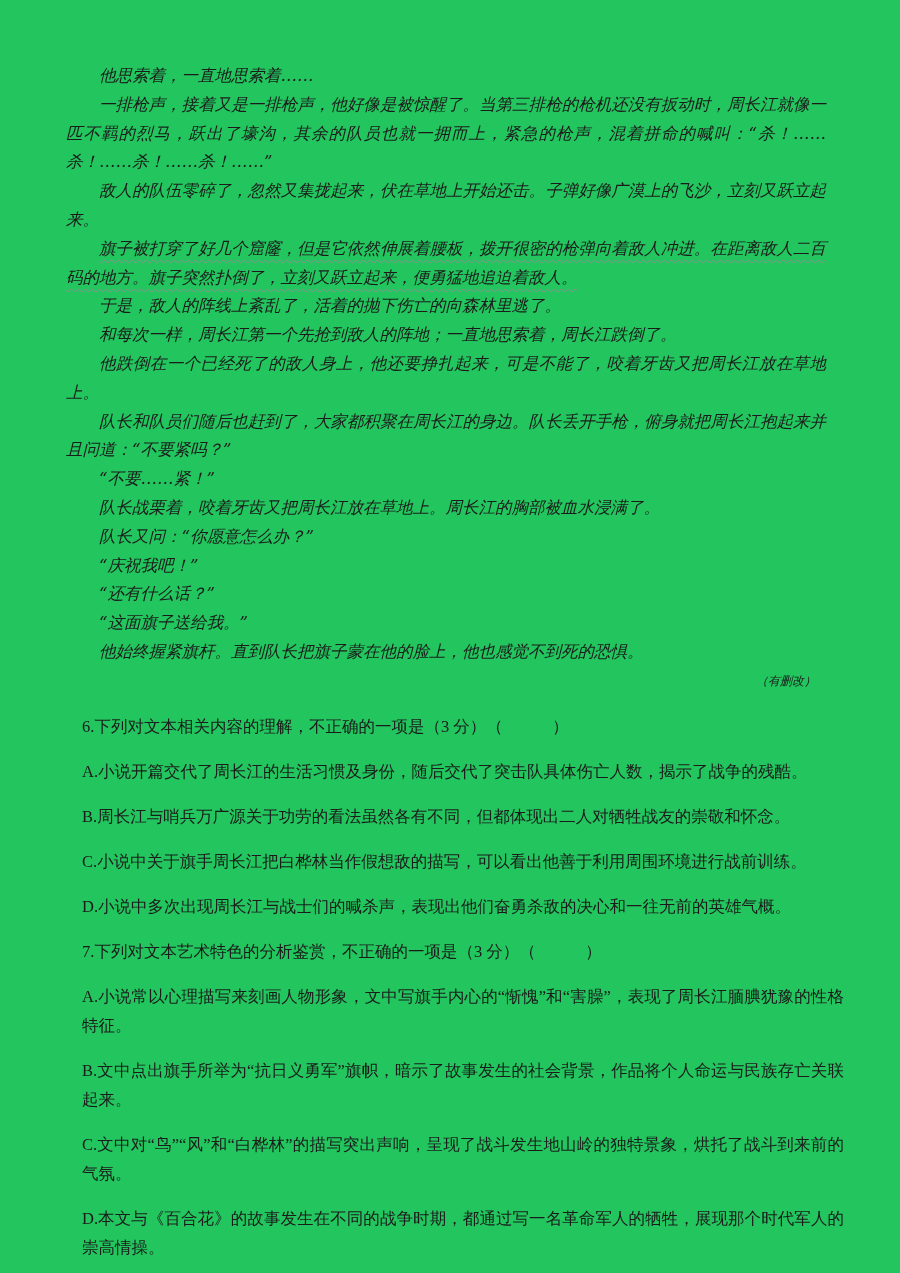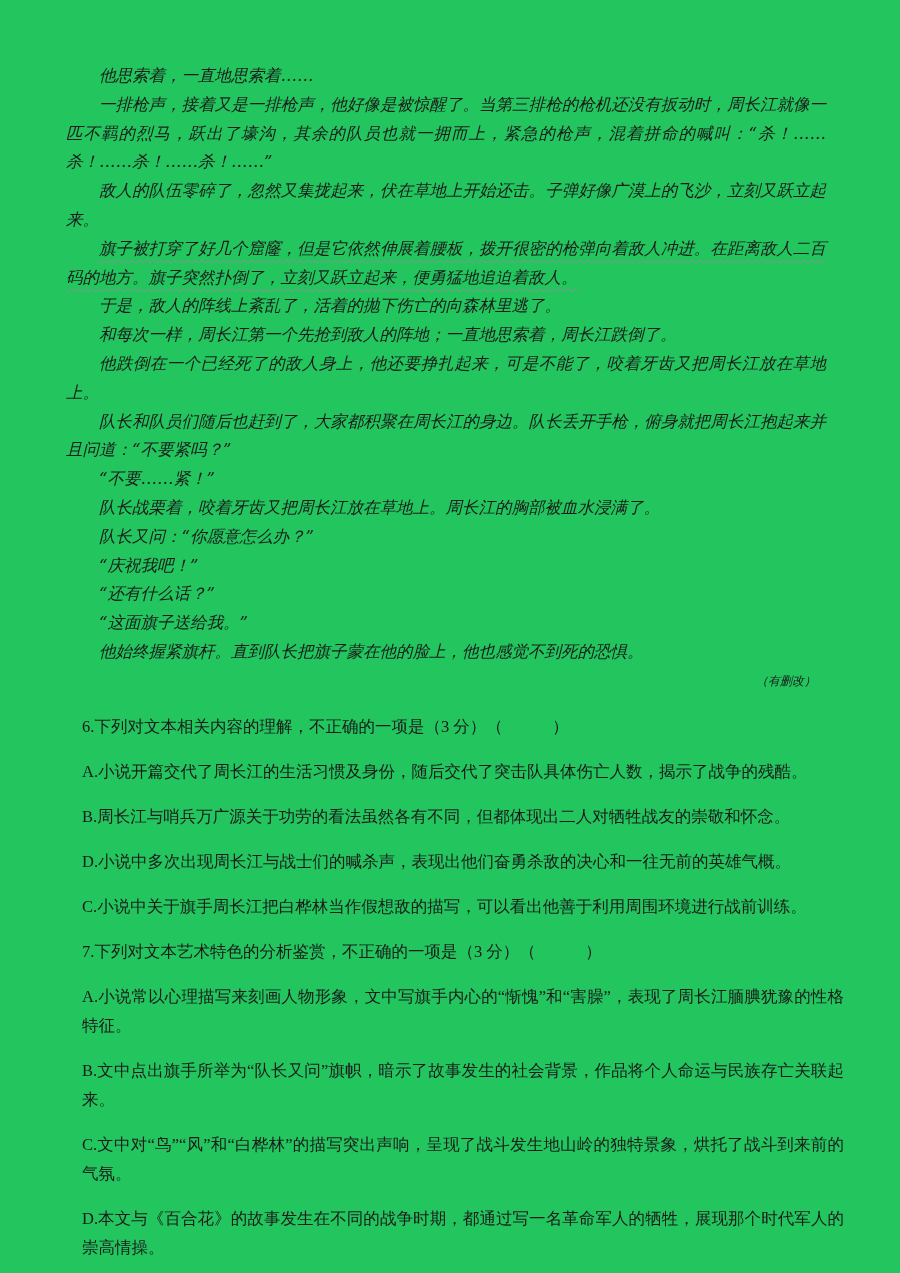--- a/index.html
+++ b/index.html
@@ -80,27 +80,27 @@
         <p class="">他始终握紧旗杆。直到队长把旗子蒙在他的脸上，他也感觉不到死的恐惧。</p>
       </div>
     <div class="source-note">（有删改）</div>
   </section>
 
   <section class="questions" id="questions">
       <div class="question">
         <div class="stem">6.下列对文本相关内容的理解，不正确的一项是（3 分）（　　　）</div>
         <div class="option">A.小说开篇交代了周长江的生活习惯及身份，随后交代了突击队具体伤亡人数，揭示了战争的残酷。</div>
         <div class="option">B.周长江与哨兵万广源关于功劳的看法虽然各有不同，但都体现出二人对牺牲战友的崇敬和怀念。</div>
+        <div class="option">C.小说中关于旗手周长江把白桦林当作假想敌的描写，可以看出他善于利用周围环境进行战前训练。</div>
         <div class="option">D.小说中多次出现周长江与战士们的喊杀声，表现出他们奋勇杀敌的决心和一往无前的英雄气概。</div>
-        <div class="option">C.小说中关于旗手周长江把白桦林当作假想敌的描写，可以看出他善于利用周围环境进行战前训练。</div>
       </div>
       <div class="question">
         <div class="stem">7.下列对文本艺术特色的分析鉴赏，不正确的一项是（3 分）（　　　）</div>
         <div class="option">A.小说常以心理描写来刻画人物形象，文中写旗手内心的“惭愧”和“害臊”，表现了周长江腼腆犹豫的性格特征。</div>
-        <div class="option">B.文中点出旗手所举为“队长又问”旗帜，暗示了故事发生的社会背景，作品将个人命运与民族存亡关联起来。</div>
+        <div class="option">B.文中点出旗手所举为“抗日义勇军”旗帜，暗示了故事发生的社会背景，作品将个人命运与民族存亡关联起来。</div>
         <div class="option">C.文中对“鸟”“风”和“白桦林”的描写突出声响，呈现了战斗发生地山岭的独特景象，烘托了战斗到来前的气氛。</div>
         <div class="option">D.本文与《百合花》的故事发生在不同的战争时期，都通过写一名革命军人的牺牲，展现那个时代军人的崇高情操。</div>
       </div>
       <div class="question">
         <div class="stem">8.文中两处画波浪线的句子关于旗子的描写都极富表现力，请加以赏析。（5 分）</div>
       </div>
     </section>
 </div>
 
 </body></html>

